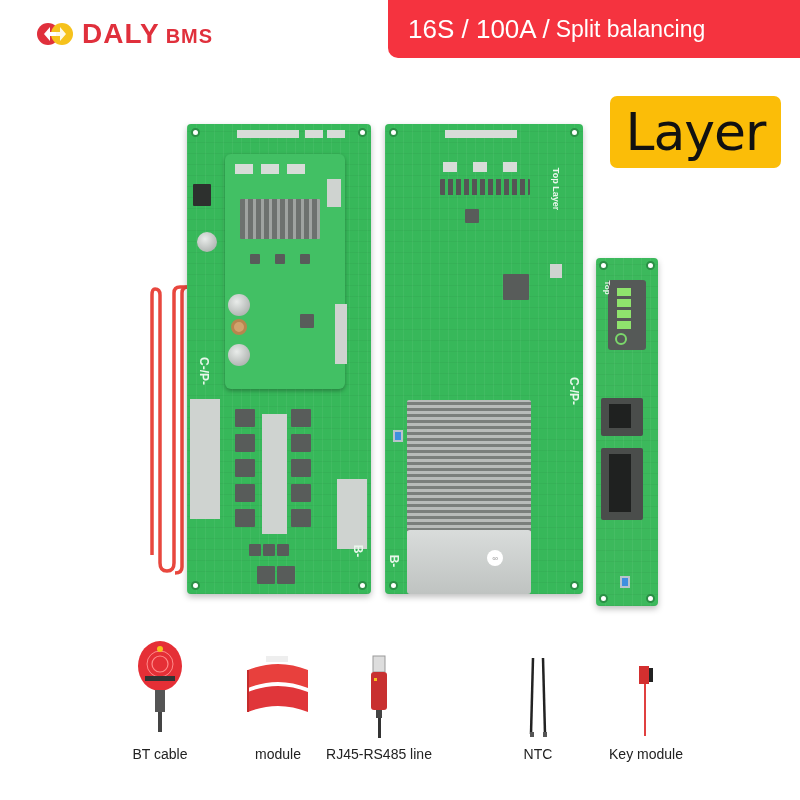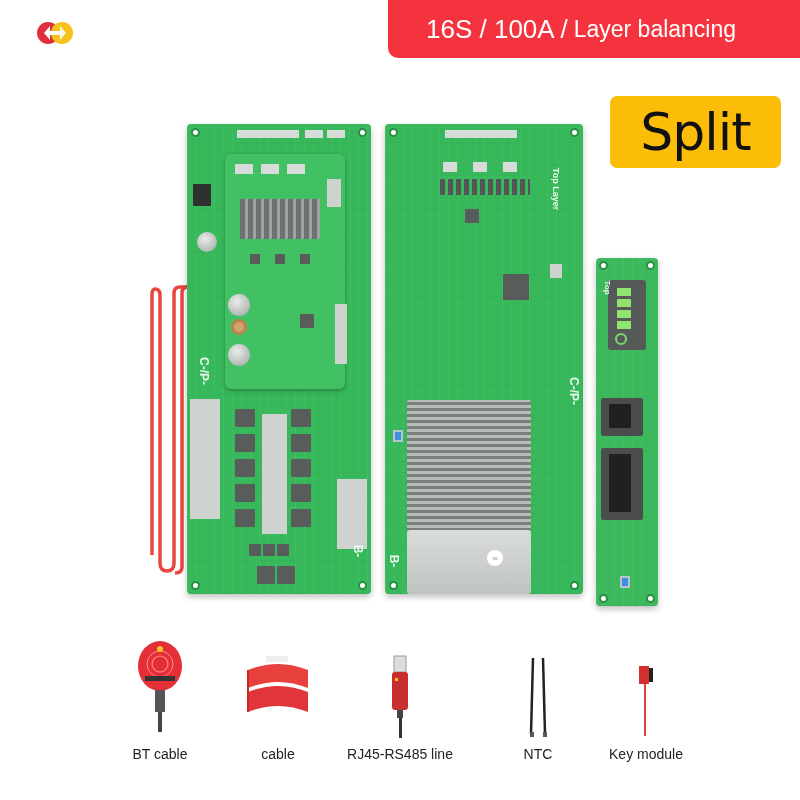--- a/index.html
+++ b/index.html
@@ -7,21 +7,21 @@
   body { position: relative; font-family: "Liberation Sans", "DejaVu Sans", sans-serif; }
 
   
   .logo { position: absolute; left: 36px; top: 20px; display: flex; align-items: center; }
   .logo-mark { width: 38px; height: 26px; position: relative; }
   .logo-text { margin-left: 8px; color: #e0303c; font-weight: bold; font-size: 28px; letter-spacing: 1px; line-height: 1; display: flex; align-items: baseline; }
   .logo-text .bms { font-size: 20px; margin-left: 6px; letter-spacing: 1px; }
 
   
   .spec-banner { position: absolute; left: 388px; top: 0; width: 412px; height: 58px;
-    background: #f5333f; border-bottom-left-radius: 10px; color: #fff; display: flex; align-items: center; padding-left: 38px; }
+    background: #f5333f; border-bottom-left-radius: 10px; color: #fff; display: flex; align-items: center; padding-left: 20px; }
   .spec-banner .main { font-size: 26px; }
   .spec-banner .sub { font-size: 23px; margin-left: 6px; }
 
   
   .split-badge { position: absolute; left: 610px; top: 96px; width: 171px; height: 72px;
     background: #fbbd08; border-radius: 7px; display: flex; align-items: center; justify-content: center;
     font-size: 52px; color: #111; font-family: "DejaVu Sans", sans-serif; letter-spacing: -1px; }
 
   
   .pcb { position: absolute; background: #37b85a; border-radius: 4px; box-shadow: 0 3px 6px rgba(0,0,0,0.25); overflow: hidden; }
@@ -51,44 +51,48 @@
 
   
   .wire { position: absolute; left: 150px; top: 285px; width: 50px; height: 290px; }
 
   
   .accessory { position: absolute; top: 640px; display: flex; flex-direction: column; align-items: center; }
   .acc-img { height: 100px; width: 100px; position: relative; display: flex; justify-content: center; align-items: flex-start; }
   .acc-label { position: absolute; top: 106px; white-space: nowrap; font-size: 14px; color: #222; }
   .acc-bt { left: 110px; }
   .acc-cable { left: 228px; }
-  .acc-rj { left: 350px; text-decoration: underline; }
+  .acc-rj { left: 329px; text-decoration: underline; }
   .acc-ntc { left: 488px; }
   .acc-key { left: 596px; }
 </style>
 </head>
 <body>
 
 <div class="logo">
   <div class="logo-mark">
     <svg width="38" height="26" viewBox="0 0 38 26">
       <circle cx="12" cy="13" r="11" fill="#e0303c"></circle>
       <circle cx="26" cy="13" r="11" fill="#f6c21c"></circle>
       <path d="M14 6 L8 13 L14 20 L14 15 L20 15 L20 11 L14 11 Z" fill="#fff"></path>
       <path d="M24 6 L30 13 L24 20 L24 15 L18 15 L18 11 L24 11 Z" fill="#fff" opacity="0.9"></path>
     </svg>
   </div>
+  <div class="logo-text">
+    <span>DALY</span>
+    <span class="bms">BMS</span>
+  </div>
 </div>
 
 <div class="spec-banner">
   <span class="main">16S / 100A /</span>
-  <span class="sub">Layer balancing</span>
-</div>
-
-<div class="split-badge">Split</div>
+  <span class="sub">Split balancing</span>
+</div>
+
+<div class="split-badge">Layer</div>
 
 <svg class="wire" viewBox="0 0 50 290">
   <path d="M48 2 L30 2 Q24 2 24 8 L24 278 Q24 286 17 286 Q10 286 10 278 L10 10 Q10 4 5 4 Q2 4 2 10 L2 270" fill="none" stroke="#e8473e" stroke-width="3.5"></path>
   <path d="M48 2 L38 2 Q32 2 32 8 L32 282 Q32 288 25 288" fill="none" stroke="#e8473e" stroke-width="3.5"></path>
 </svg>
 
 <div class="pcb board-a">
   <div class="hole" style="left:4px;top:4px"></div>
   <div class="hole" style="right:4px;top:4px"></div>
   <div class="hole" style="left:4px;bottom:4px"></div>
@@ -193,21 +197,21 @@
 
 <div class="accessory acc-cable">
   <div class="acc-img">
     <svg width="80" height="100" viewBox="0 0 80 100">
       <rect x="28" y="16" width="22" height="6" fill="#eee"></rect>
       <path d="M10 30 Q40 18 70 30 L70 48 Q40 36 10 48 Z" fill="#e8403d"></path>
       <path d="M10 52 Q40 40 70 52 L70 72 Q40 60 10 72 Z" fill="#e0363a"></path>
       <path d="M10 30 L10 72" stroke="#c42c2c" stroke-width="2"></path>
     </svg>
   </div>
-  <div class="acc-label">cable</div>
+  <div class="acc-label">module</div>
 </div>
 
 <div class="accessory acc-rj">
   <div class="acc-img">
     <svg width="40" height="100" viewBox="0 0 40 100">
       <rect x="14" y="16" width="12" height="16" fill="#ddd" stroke="#999"></rect>
       <rect x="12" y="32" width="16" height="38" rx="3" fill="#c83030"></rect>
       <rect x="15" y="38" width="3" height="3" fill="#f6c21c"></rect>
       <rect x="17" y="70" width="6" height="8" fill="#444"></rect>
       <rect x="19" y="78" width="3" height="20" fill="#333"></rect>

